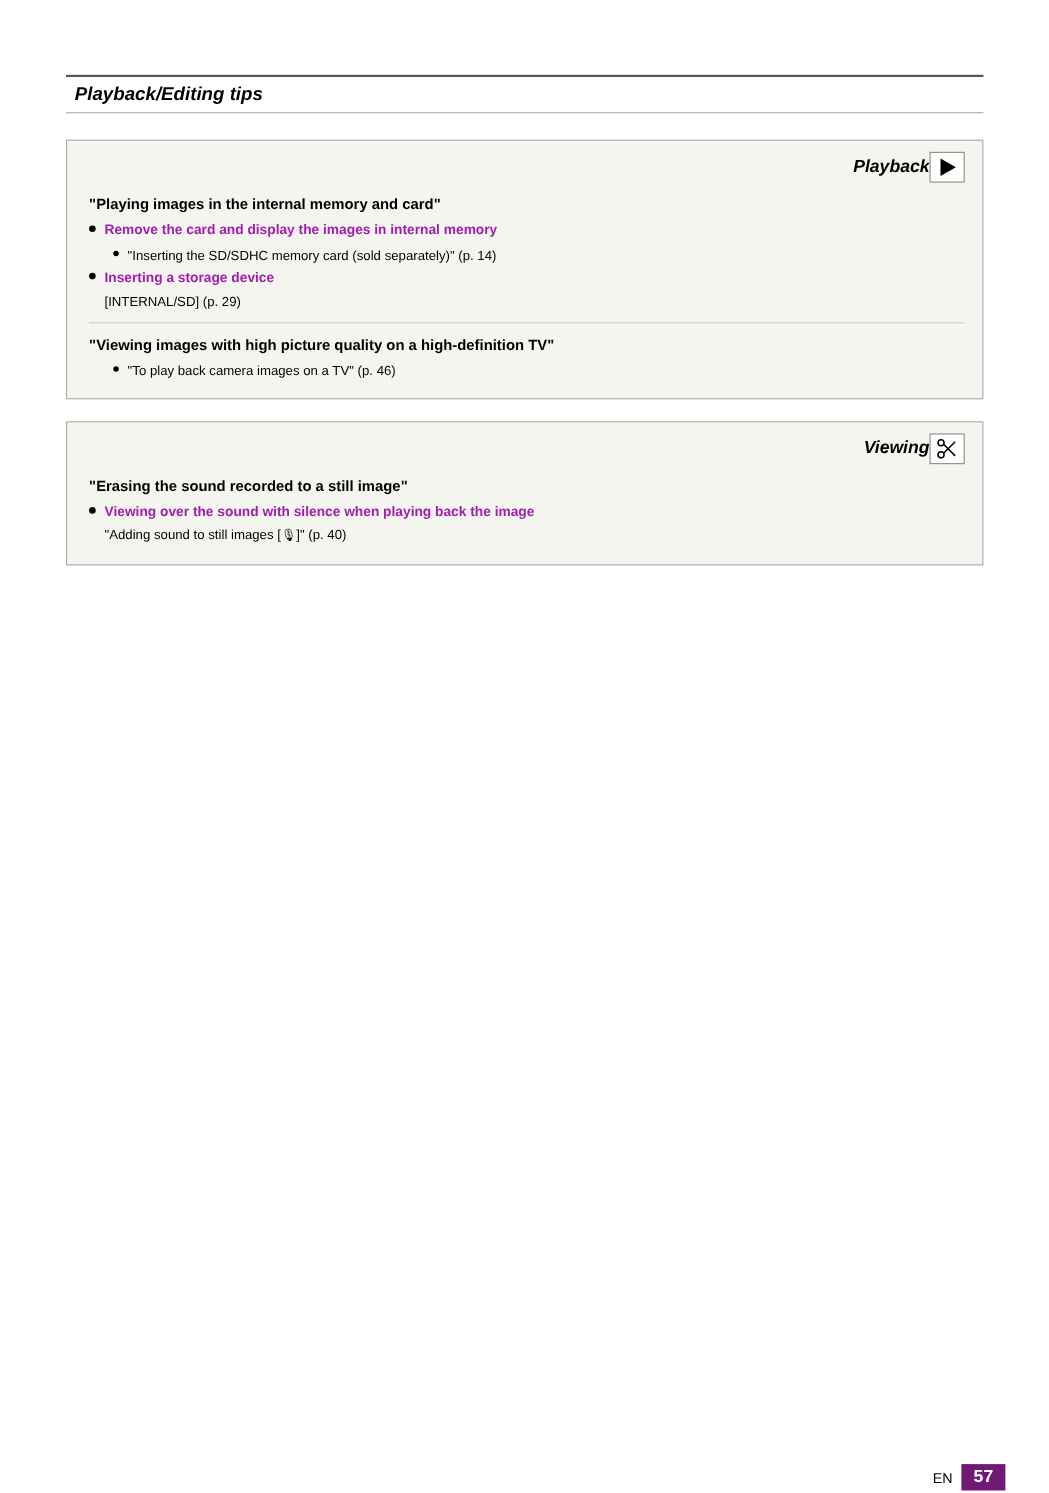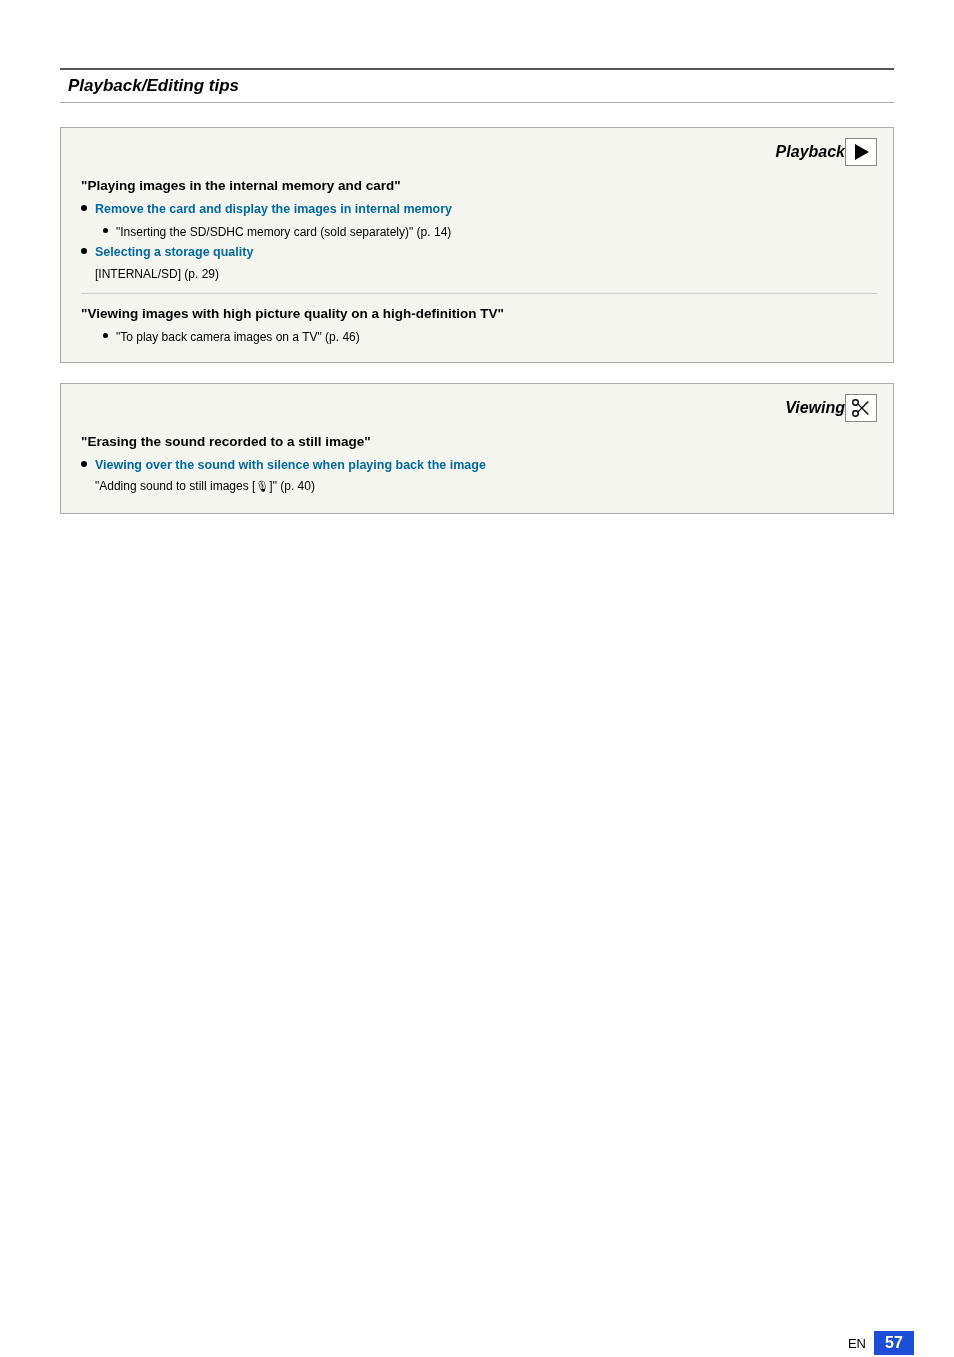--- a/index.html
+++ b/index.html
@@ -109,21 +109,21 @@
       background: #000;
       border-radius: 50%;
       margin-top: 4px;
       margin-right: 8px;
       flex-shrink: 0;
     }
 
     .bullet-text {
       font-weight: bold;
       font-size: 12.5px;
-      color: #0369a1;
+      color: #a21caf;
       line-height: 1.4;
     }
 
     .sub-bullet-item {
       display: flex;
       align-items: flex-start;
       margin-left: 22px;
       margin-bottom: 4px;
     }
 
@@ -168,21 +168,21 @@
       justify-content: center;
     }
 
     .footer-en {
       font-size: 13px;
       font-weight: normal;
       color: #000;
     }
 
     .footer-page-box {
-      background: #1d4ed8;
+      background: #701a75;
       color: #fff;
       font-weight: bold;
       font-size: 16px;
       padding: 3px 10px;
       min-width: 40px;
       text-align: center;
     }
   </style>
 </head>
 <body>
@@ -211,21 +211,21 @@
         <div class="bullet-dot"></div>
         <span class="bullet-text">Remove the card and display the images in internal memory</span>
       </div>
       <div class="sub-bullet-item">
         <div class="sub-bullet-dot"></div>
         <span class="sub-bullet-text">"Inserting the SD/SDHC memory card (sold separately)" (p. 14)</span>
       </div>
 
       <div class="bullet-item">
         <div class="bullet-dot"></div>
-        <span class="bullet-text">Selecting a storage quality</span>
+        <span class="bullet-text">Inserting a storage device</span>
       </div>
       <div class="reference-text">[INTERNAL/SD] (p. 29)</div>
 
       <div class="section-divider"></div>
 
       <div class="tip-heading">"Viewing images with high picture quality on a high-definition TV"</div>
 
       <div class="sub-bullet-item">
         <div class="sub-bullet-dot"></div>
         <span class="sub-bullet-text">"To play back camera images on a TV" (p. 46)</span>

